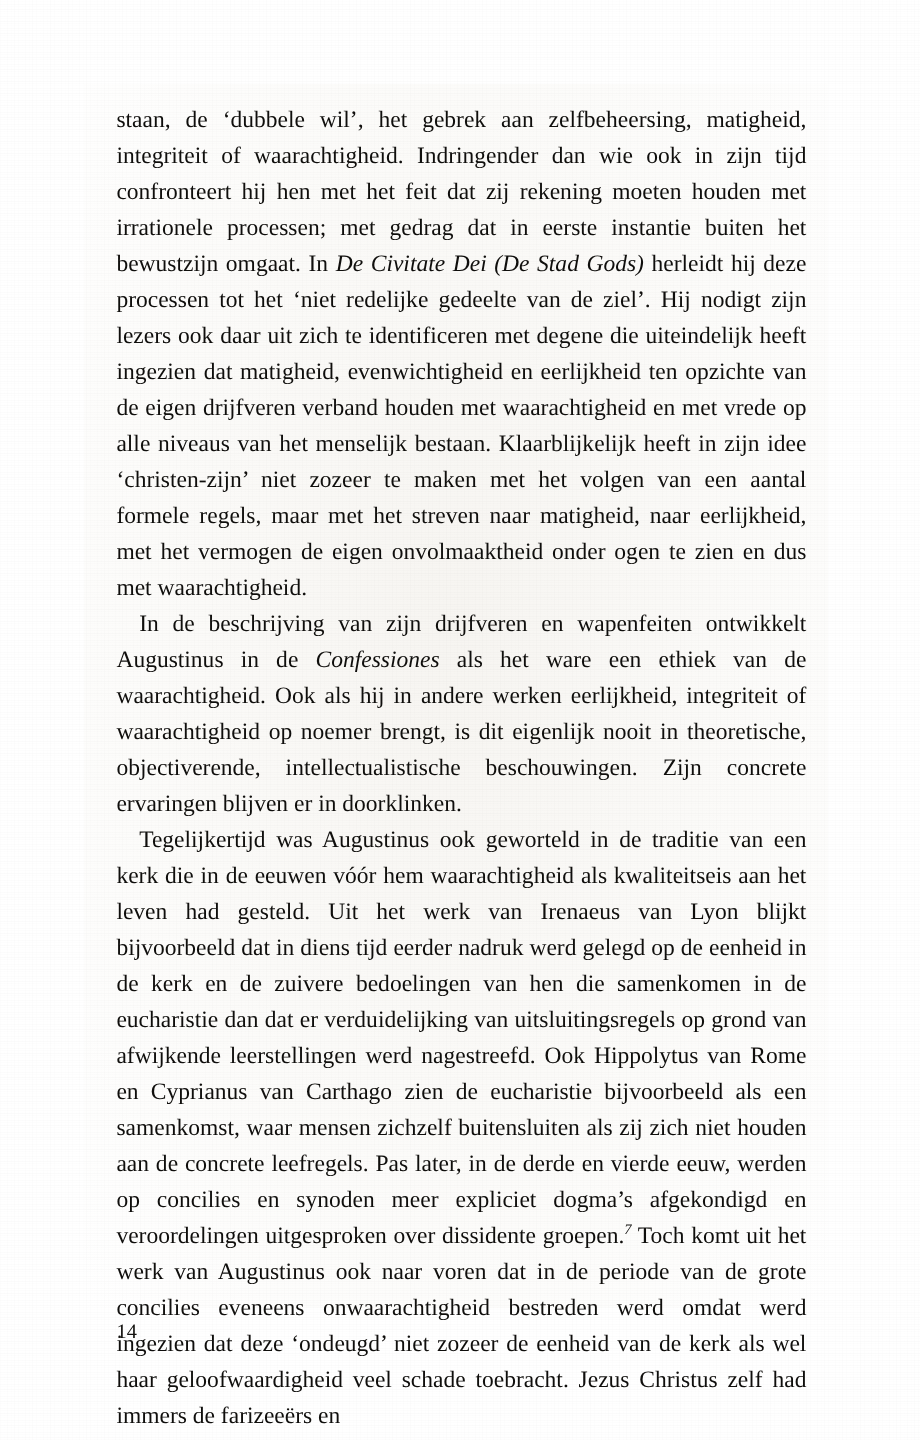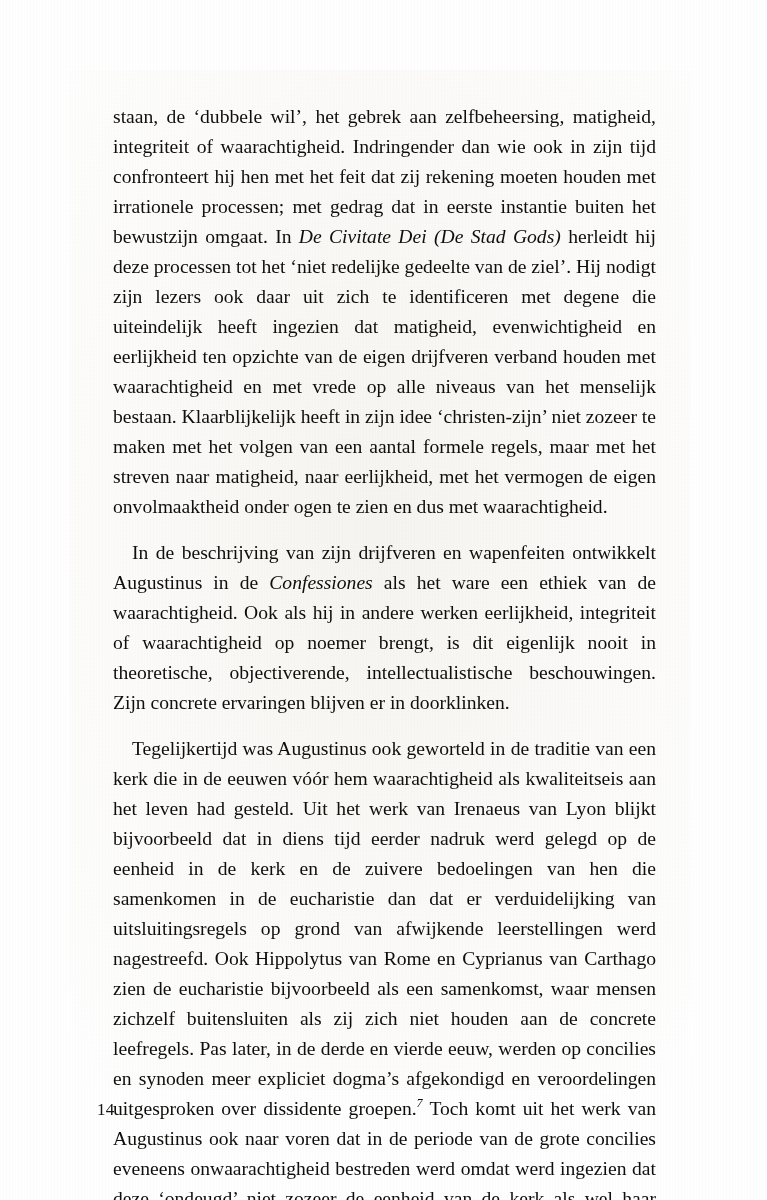--- a/index.html
+++ b/index.html
@@ -34,21 +34,21 @@
     width: 575px;
     font-family: "Liberation Serif", "DejaVu Serif", serif;
     font-size: 19.6px;
     line-height: 30px;
     color: #100f0d;
     text-align: justify;
     text-justify: inter-word;
     -webkit-font-smoothing: antialiased;
   }
   .textblock p {
-    margin: 16px;
+    margin: 0;
     text-indent: 0;
     hyphens: manual;
   }
   .textblock p.indent {
     text-indent: 19px;
     font-family: Liberation Serif, serif;
   }
   .textblock i {
     font-style: italic;
   }

